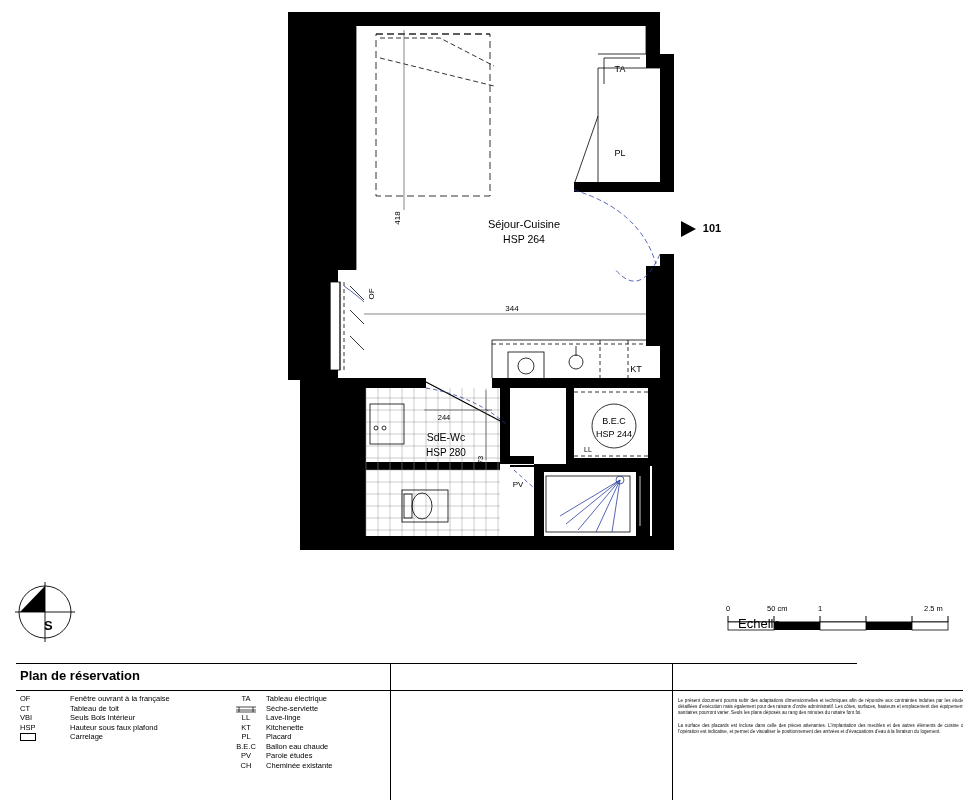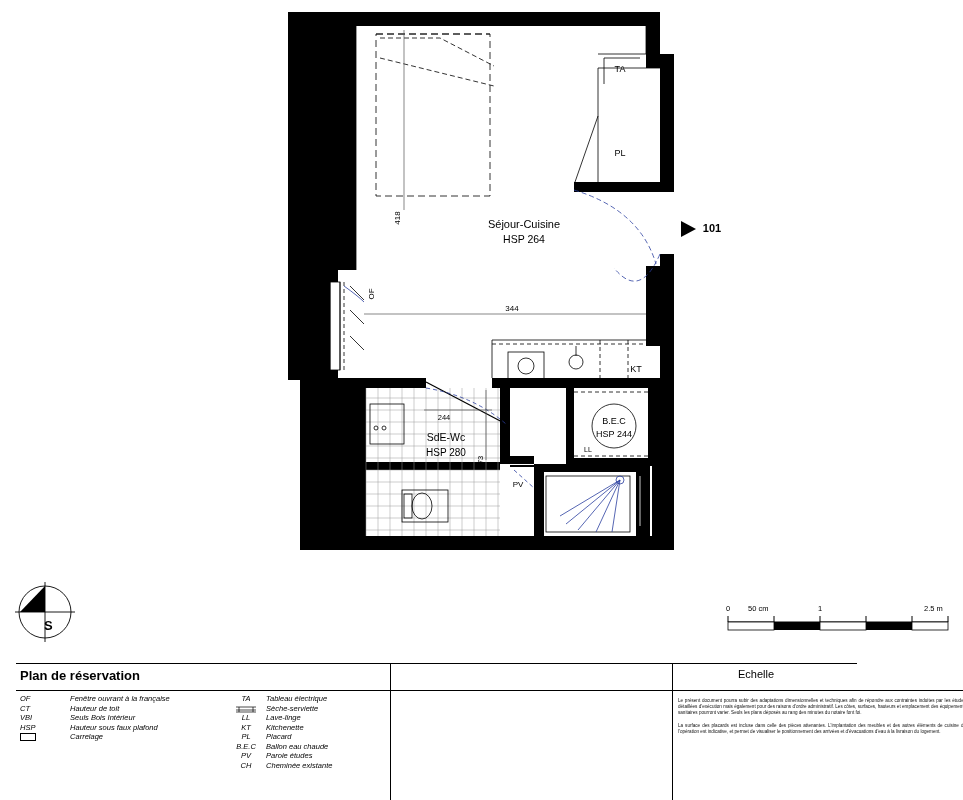--- a/index.html
+++ b/index.html
@@ -53,22 +53,22 @@
     top: 604px;
     width: 228px;
     height: 12px;
     font-size: 7.5px;
     color: #000;
   }
   .scale-ticks span { position: absolute; white-space: nowrap; }
   .scale-caption {
     position: absolute;
     left: 738px;
-    top: 668px;
-    font-size: 11px;
+    top: 616px;
+    font-size: 13px;
   }
 
   
   .titleblock {
     position: absolute;
     left: 16px;
     top: 663px;
     width: 841px;
     height: 137px;
     border-top: 1.5px solid #000;
@@ -116,21 +116,20 @@
   .legend-col {
     position: absolute;
     top: 0;
   }
   .legend-col.left { left: 0; width: 200px; }
   .legend-col.right { left: 208px; width: 160px; }
   .legend-row {
     position: relative;
     height: 9.5px;
     white-space: nowrap;
-    font-style: italic;
   }
   .legend-abbr {
     display: inline-block;
     width: 48px;
     vertical-align: top;
   }
   .legend-abbr.r {
     width: 36px;
     text-align: center;
   }
@@ -327,21 +326,21 @@
   <svg width="90" height="70" viewBox="0 0 90 70">
     <circle cx="37" cy="32" r="26" fill="none" stroke="#000" stroke-width="0.9"></circle>
     <path d="M37 2 L37 62 M7 32 L67 32" stroke="#000" stroke-width="0.9"></path>
     <path d="M37 6 L37 32 L12 32 Z" fill="#000" stroke="none"></path>
   </svg>
 </div>
 <div class="compass-label">S</div>
 
 <div class="scale-ticks">
   <span style="left:0px;">0</span>
-  <span style="left:22px;">50 cm</span>
+  <span style="left:41px;">50 cm</span>
   <span style="left:92px;">1</span>
   <span style="left:198px;">2.5 m</span>
 </div>
 <div class="scalebar">
   <svg width="225" height="40" viewBox="0 0 225 40">
     <g stroke="#000" stroke-width="1">
       <path d="M2 16 L2 22 M48 16 L48 22 M94 16 L94 22 M140 16 L140 22 M186 16 L186 22 M222 16 L222 22"></path>
       <path d="M2 22 L222 22"></path>
     </g>
     <g fill="#000">
@@ -363,21 +362,21 @@
 
   <div class="legend">
     <div class="legend-cols" style="height:52px;">
       <div class="legend-col left">
         <div class="legend-row">
           <span class="legend-abbr">OF</span>
           <span class="legend-desc">Fenêtre ouvrant à la française</span>
         </div>
         <div class="legend-row">
           <span class="legend-abbr">CT</span>
-          <span class="legend-desc">Hauteur de toit</span>
+          <span class="legend-desc">Tableau de toit</span>
         </div>
         <div class="legend-row">
           <span class="legend-abbr">VBI</span>
           <span class="legend-desc">Seuls Bois Intérieur</span>
         </div>
         <div class="legend-row">
           <span class="legend-abbr">HSP</span>
           <span class="legend-desc">Hauteur sous faux plafond</span>
         </div>
         <div class="legend-row">

